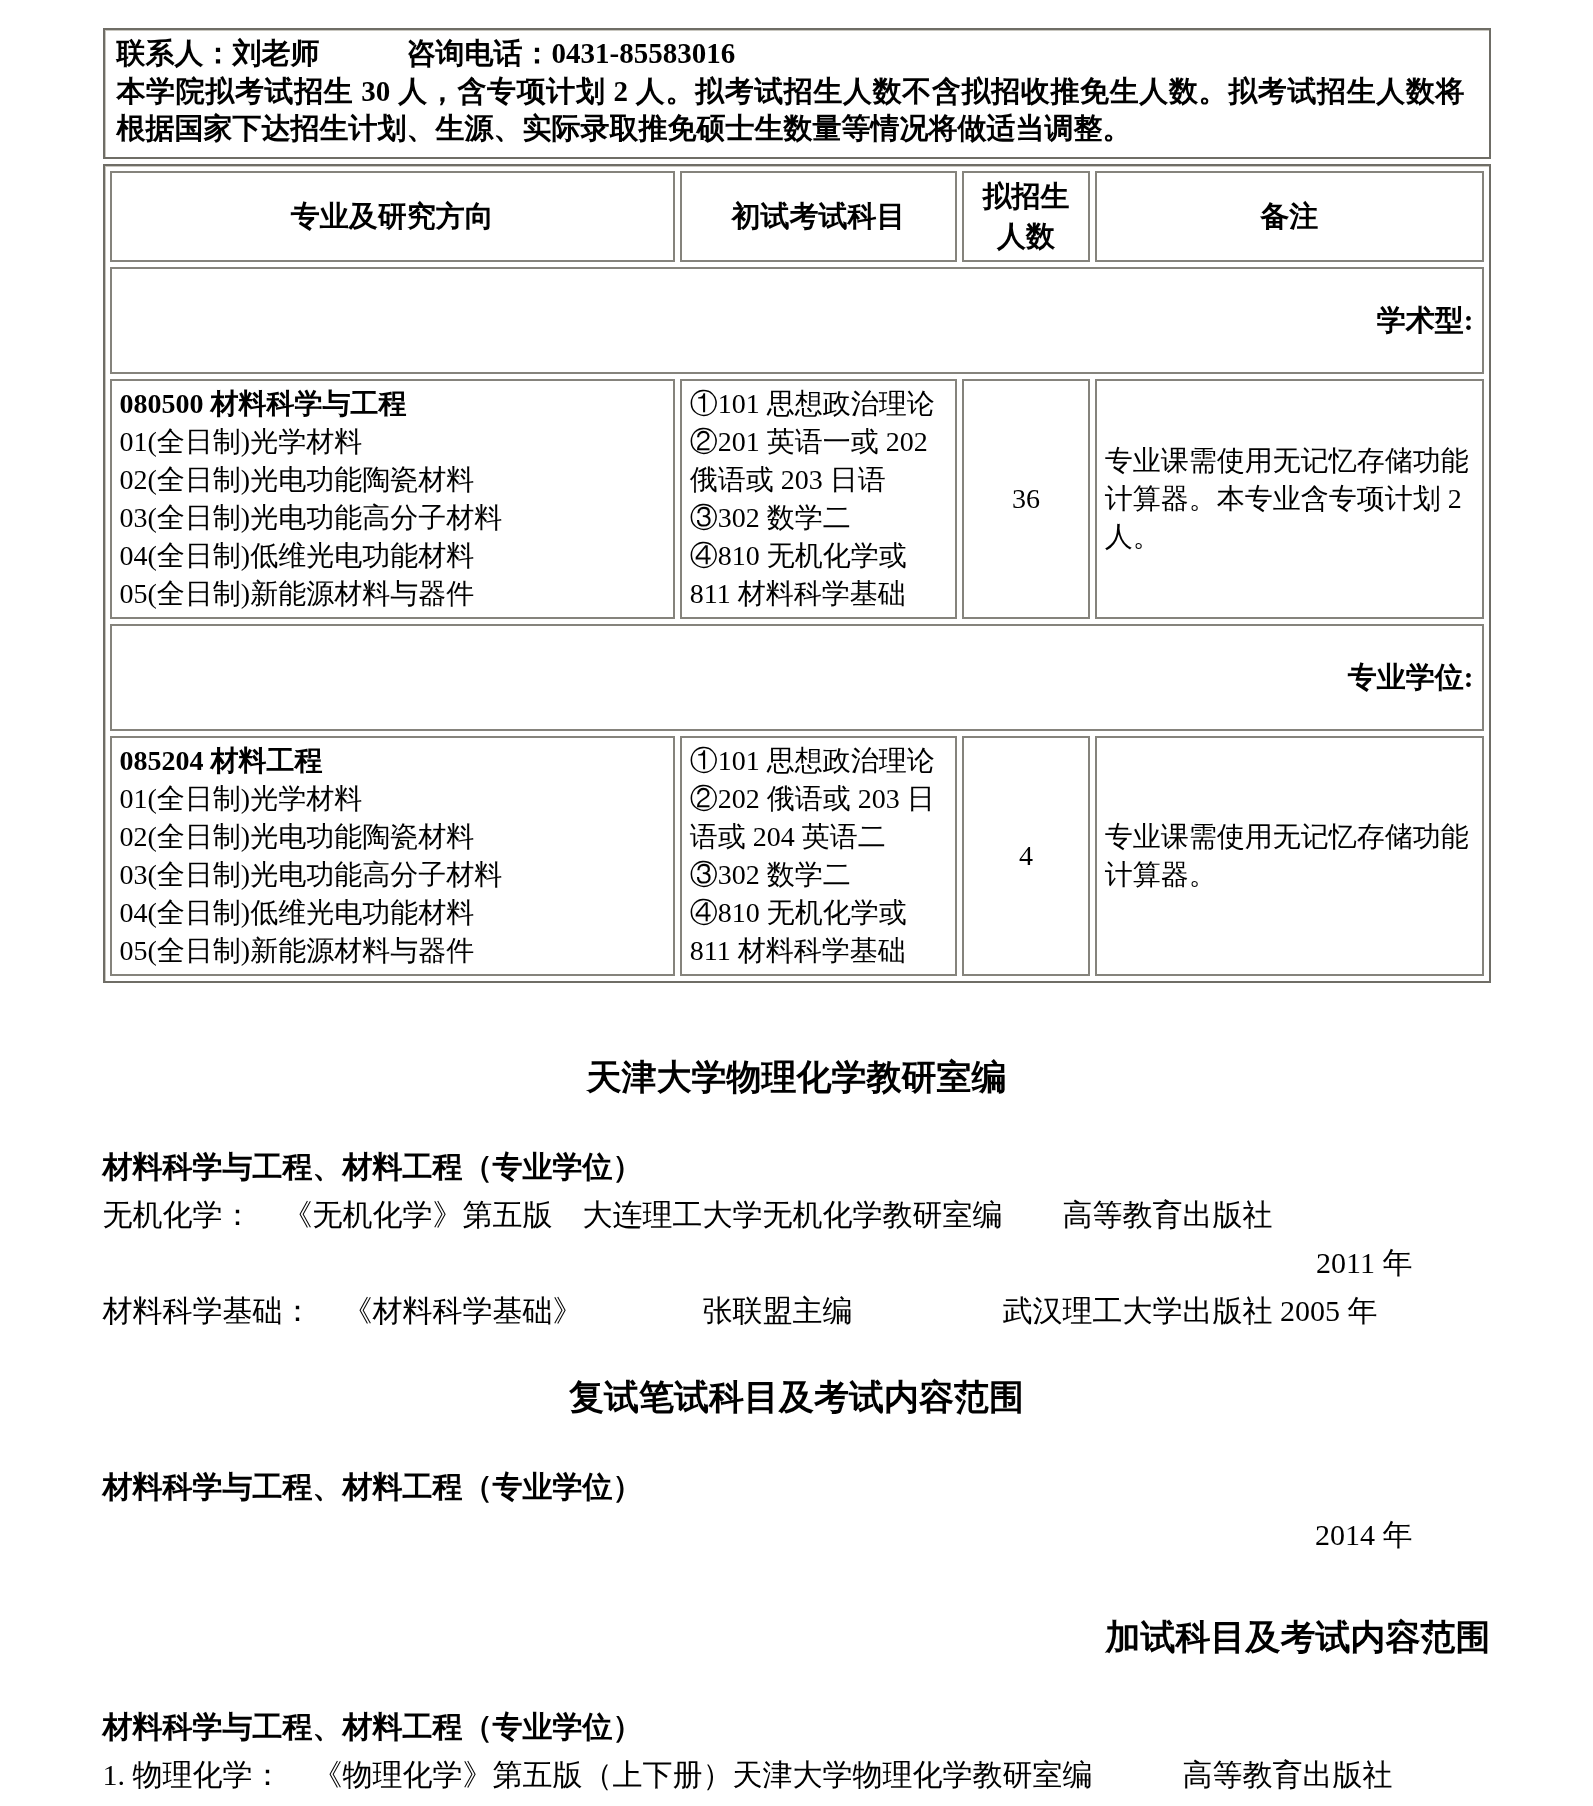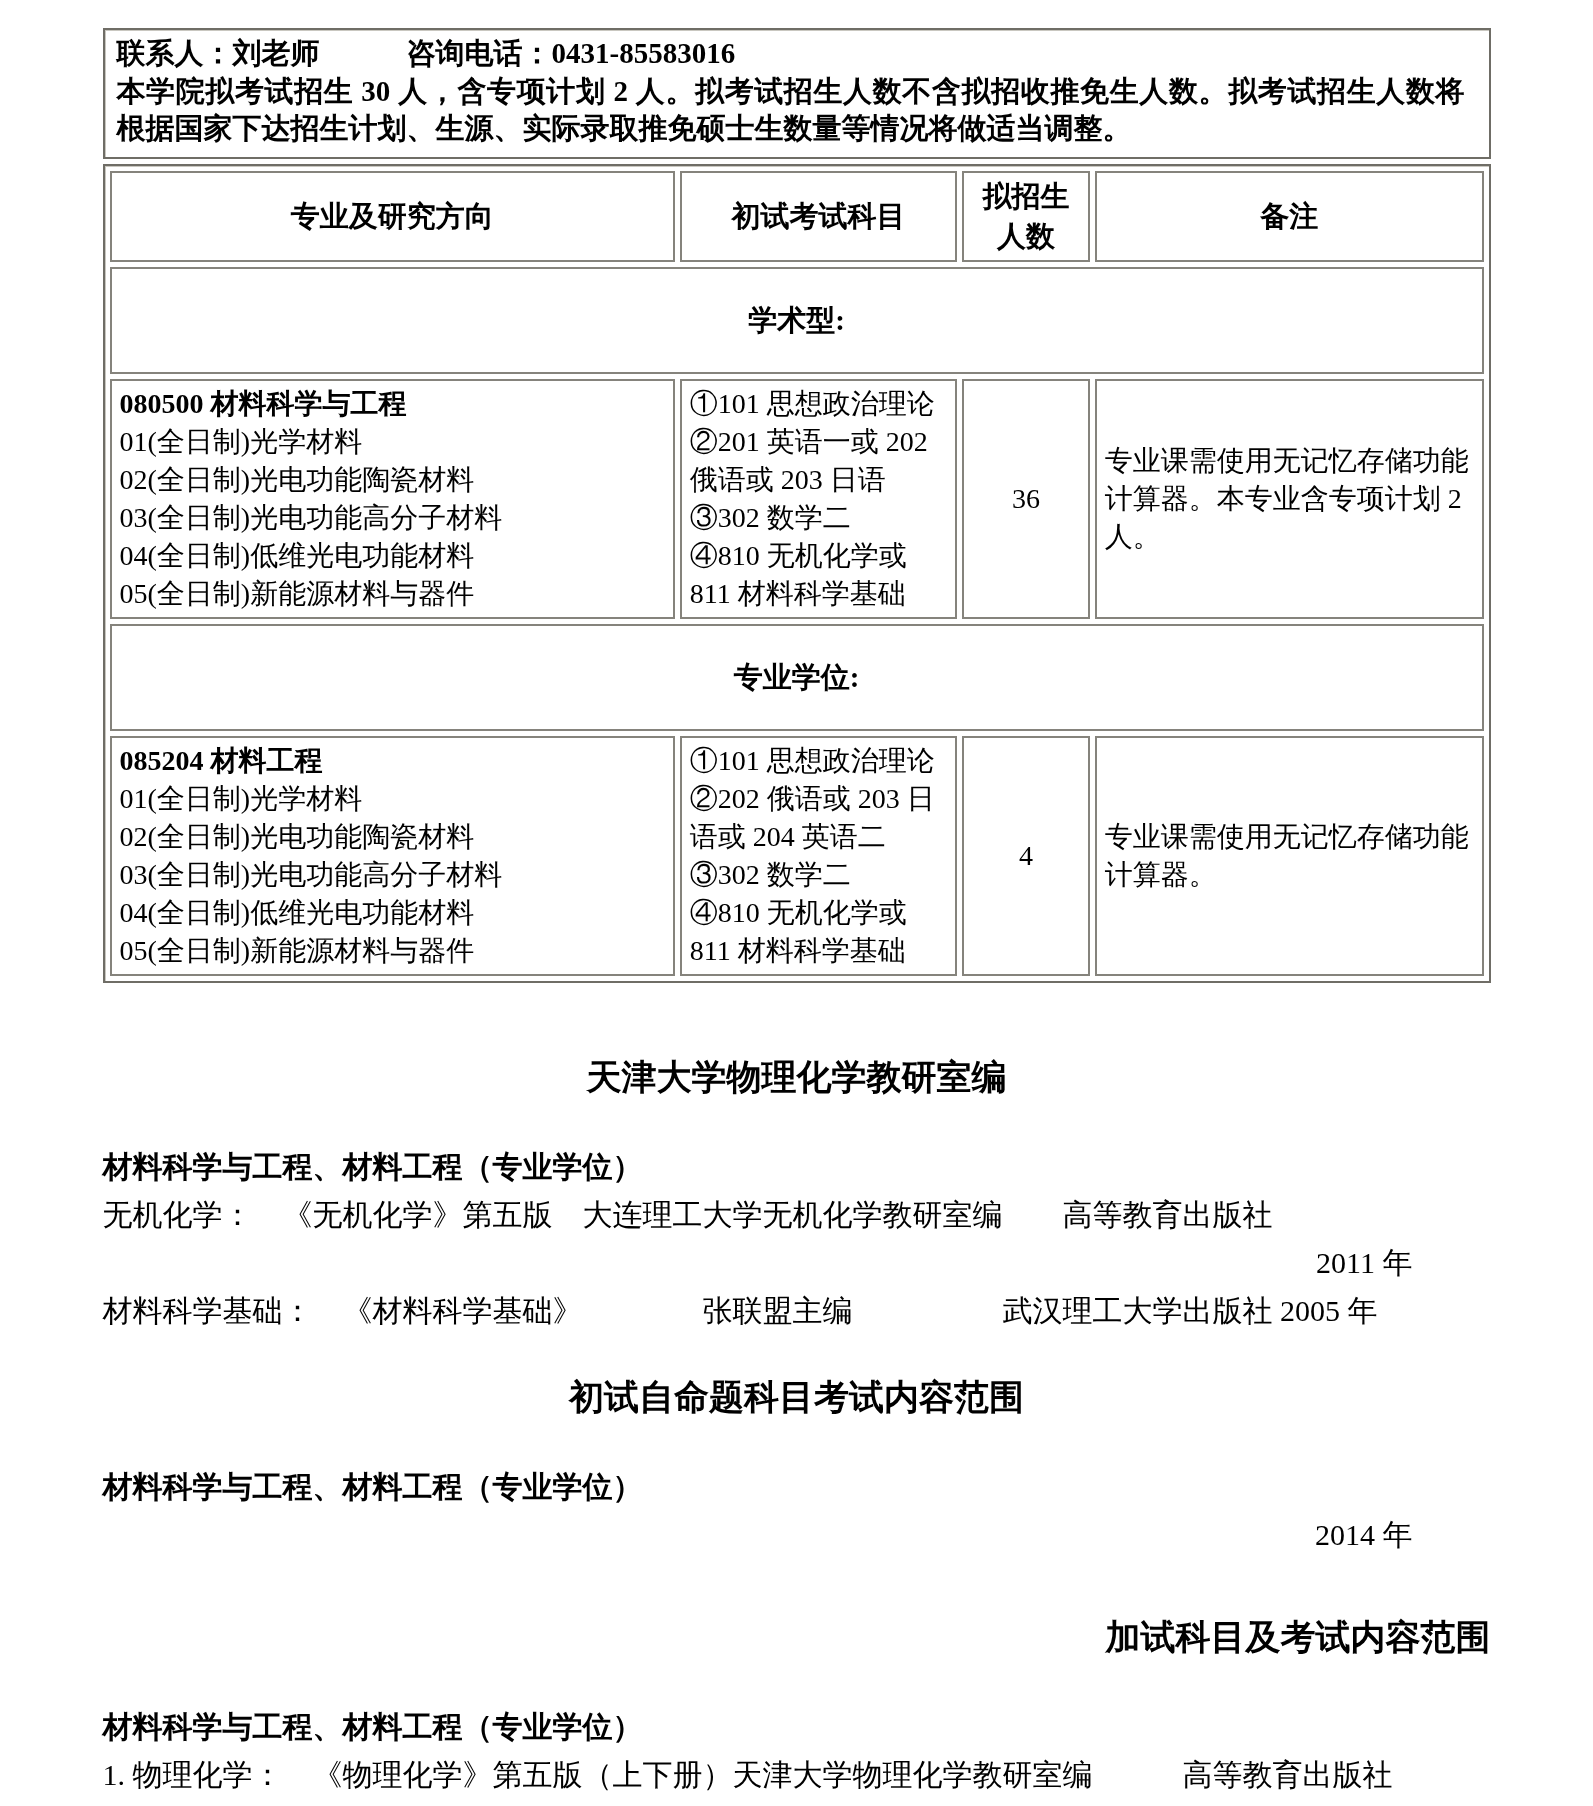--- a/index.html
+++ b/index.html
@@ -47,21 +47,21 @@
   table.main th {
     font-weight: bold;
     height: 76px;
     text-align: center;
     font-size: 29px;
   }
   td.section-band {
     background: #efeeeb;
     font-weight: bold;
     height: 95px;
-    text-align: center;
+    text-align: right;
     padding-left: 10px;
     font-size: 29px;
   }
   td.majors .code-title { font-weight: bold; }
   td.majors div, td.subjects div { line-height: 38px; }
   td.majors { padding-top: 10px; padding-bottom: 10px; }
   td.count { text-align: center; }
   td.remark { padding-left: 14px; padding-right: 14px; }
   
   .section-heading {
@@ -159,21 +159,21 @@
 
   <div>
     <div class="section-heading sh-a">天津大学物理化学教研室编</div>
     <div class="sub-heading">材料科学与工程、材料工程（专业学位）</div>
     <div class="ref-line">无机化学：　《无机化学》第五版　大连理工大学无机化学教研室编　　高等教育出版社</div>
     <div class="ref-line right">2011 年</div>
     <div class="ref-line">材料科学基础：　《材料科学基础》　　　　张联盟主编　　　　　武汉理工大学出版社 2005 年</div>
   </div>
 
   <div>
-    <div class="section-heading sh-b">初试自命题科目考试内容范围</div>
+    <div class="section-heading sh-b">复试笔试科目及考试内容范围</div>
     <div class="sub-heading">材料科学与工程、材料工程（专业学位）</div>
     <div class="ref-line right">2014 年</div>
   </div>
 
   <div>
     <div class="section-heading sh-c">加试科目及考试内容范围</div>
     <div class="sub-heading">材料科学与工程、材料工程（专业学位）</div>
     <div class="ref-line">1. 物理化学：　《物理化学》第五版（上下册）天津大学物理化学教研室编　　　高等教育出版社</div>
 
   </div>

